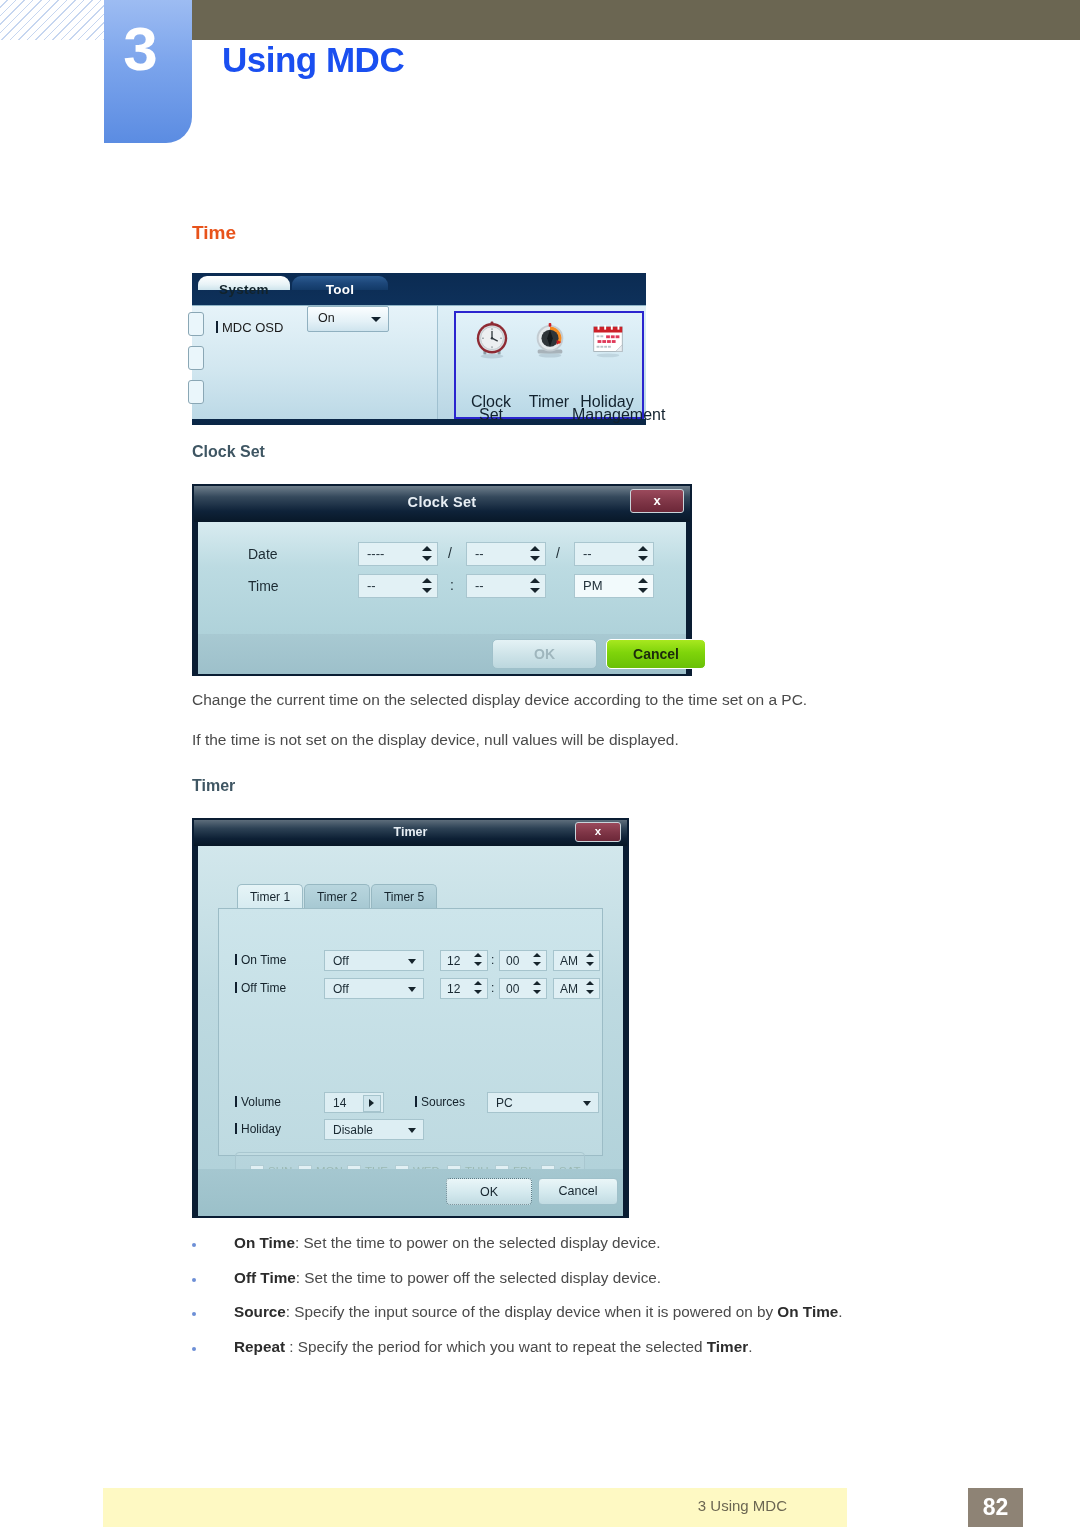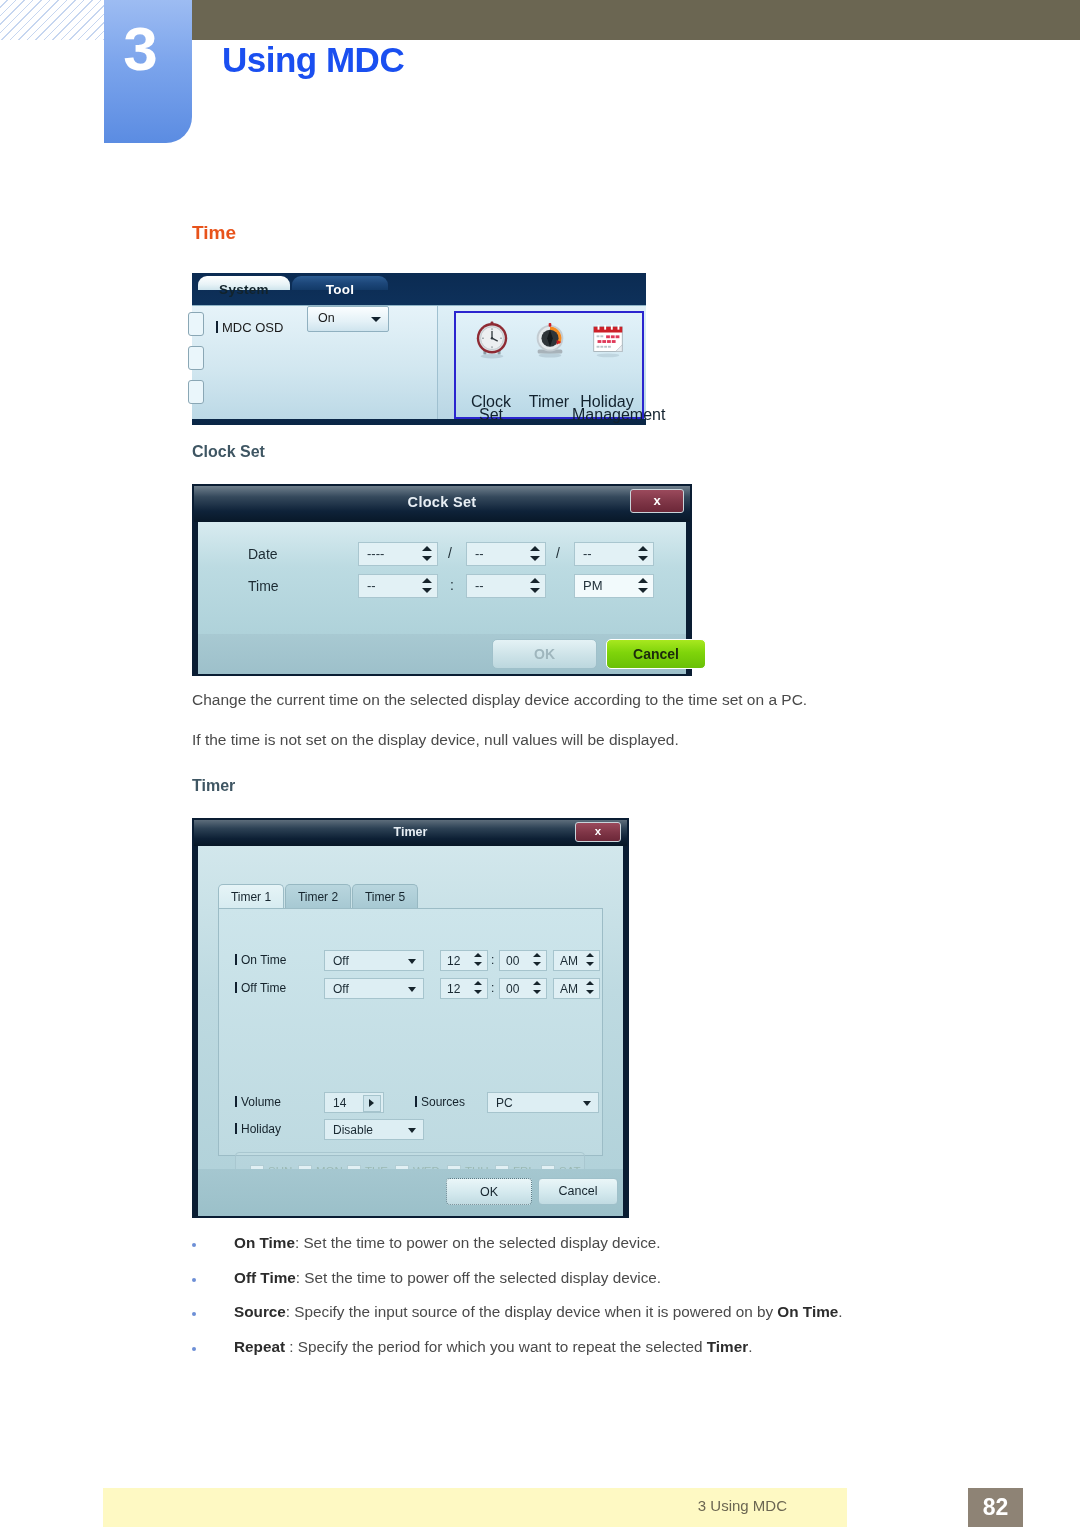--- a/index.html
+++ b/index.html
@@ -423,20 +423,21 @@
     position: absolute;
     top: 0; height: 25px;
     width: 66px;
     text-align: center;
     font-size: 12px;
     color: #16252e;
     line-height: 24px;
     border-top-left-radius: 5px;
     border-top-right-radius: 5px;
     box-sizing: border-box;
+    margin-left: 19px;
   }
   .tm-tab.active {
     background: linear-gradient(to bottom, #e6f4f7 0%, #d6ebf0 100%);
     border: 1px solid #9cbcc6;
     border-bottom: none;
   }
   .tm-tab.idle {
     background: linear-gradient(to bottom, #b9d6de 0%, #a6c8d2 100%);
     border: 1px solid #97b8c2;
     border-bottom: none;

